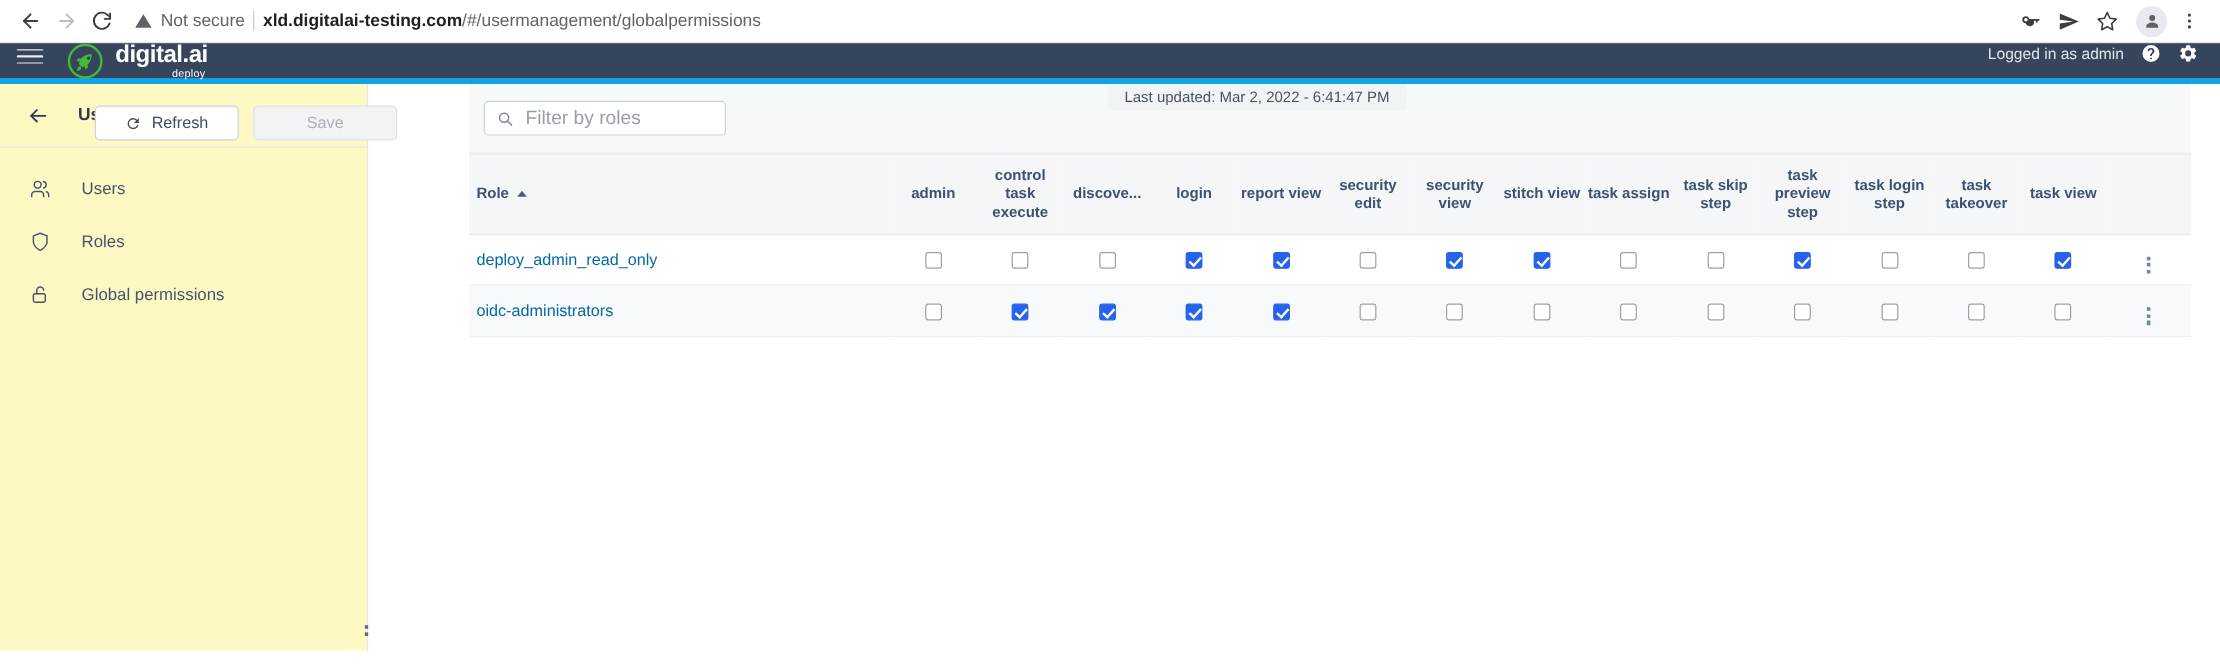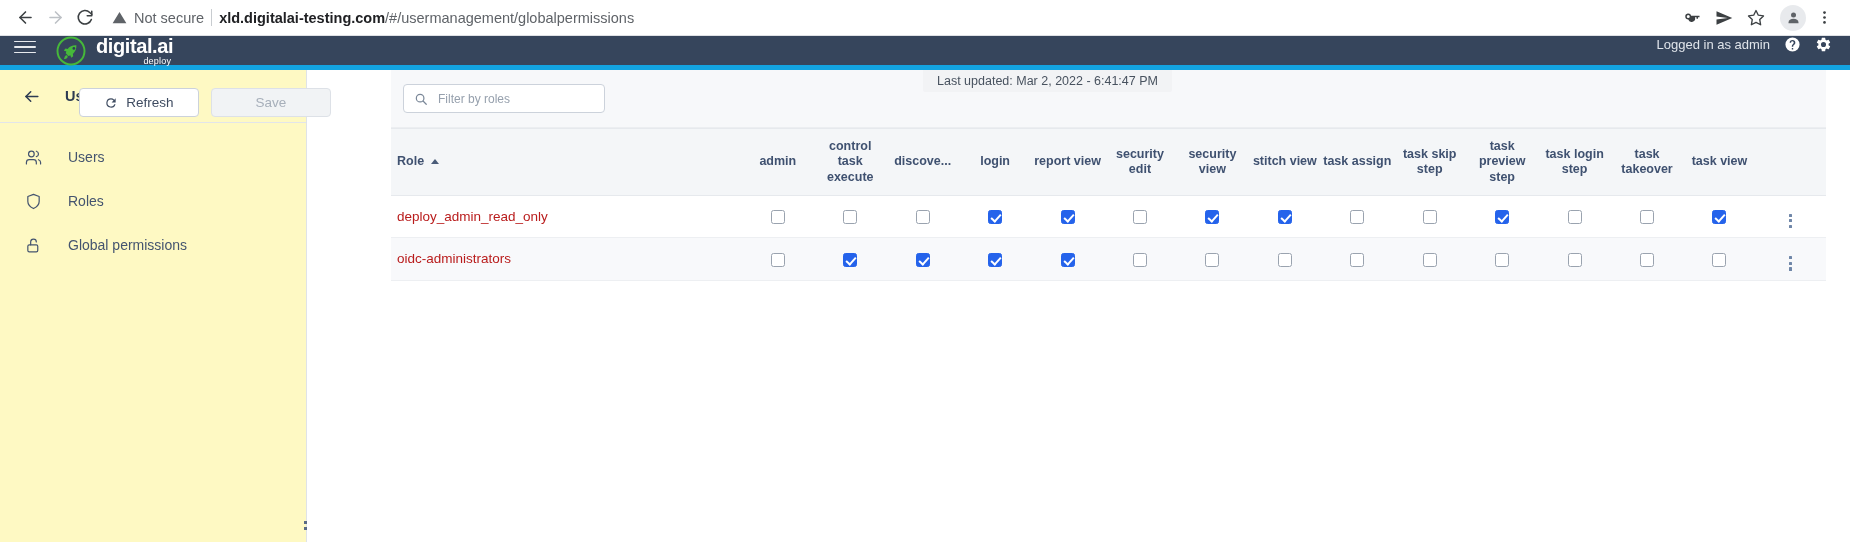--- a/index.html
+++ b/index.html
@@ -192,21 +192,21 @@
     border: 1px solid #ccd2db;
     border-radius: 4px;
     background: #ffffff;
     display: flex; align-items: center;
     gap: 10px;
     padding: 0 10px;
   }
   .search-box svg { color: #7a8798; flex: 0 0 auto; }
   .search-box input {
     border: none; outline: none;
-    font-size: 12px;
+    font-size: 16px;
     font-family: "Liberation Sans", sans-serif;
     color: #15803d;
     width: 100%;
     background: transparent;
   }
   .search-box input::placeholder { color: #96a0ad; }
 
   table { border-collapse: collapse; width: 100%; table-layout: fixed; }
   thead th {
     background: #f4f6f8;
@@ -228,21 +228,21 @@
     display: inline-block;
     margin-left: 7px;
     width: 0; height: 0;
     border-left: 4px solid transparent;
     border-right: 4px solid transparent;
     border-bottom: 5px solid #4a5c79;
     vertical-align: middle;
   }
   tbody td {
     font-size: 13.5px;
-    color: #b91c1c;
+    color: #0369a1;
     padding: 9px 2px;
     text-align: center;
     border-bottom: 1px solid #edeff2;
   }
   tbody td.role-name { text-align: left; padding-left: 6px; }
   tbody tr:nth-child(even) { background: #f8f9fb; }
 
   .cb {
     width: 14px; height: 14px;
     border: 1px solid #9aa3af;

